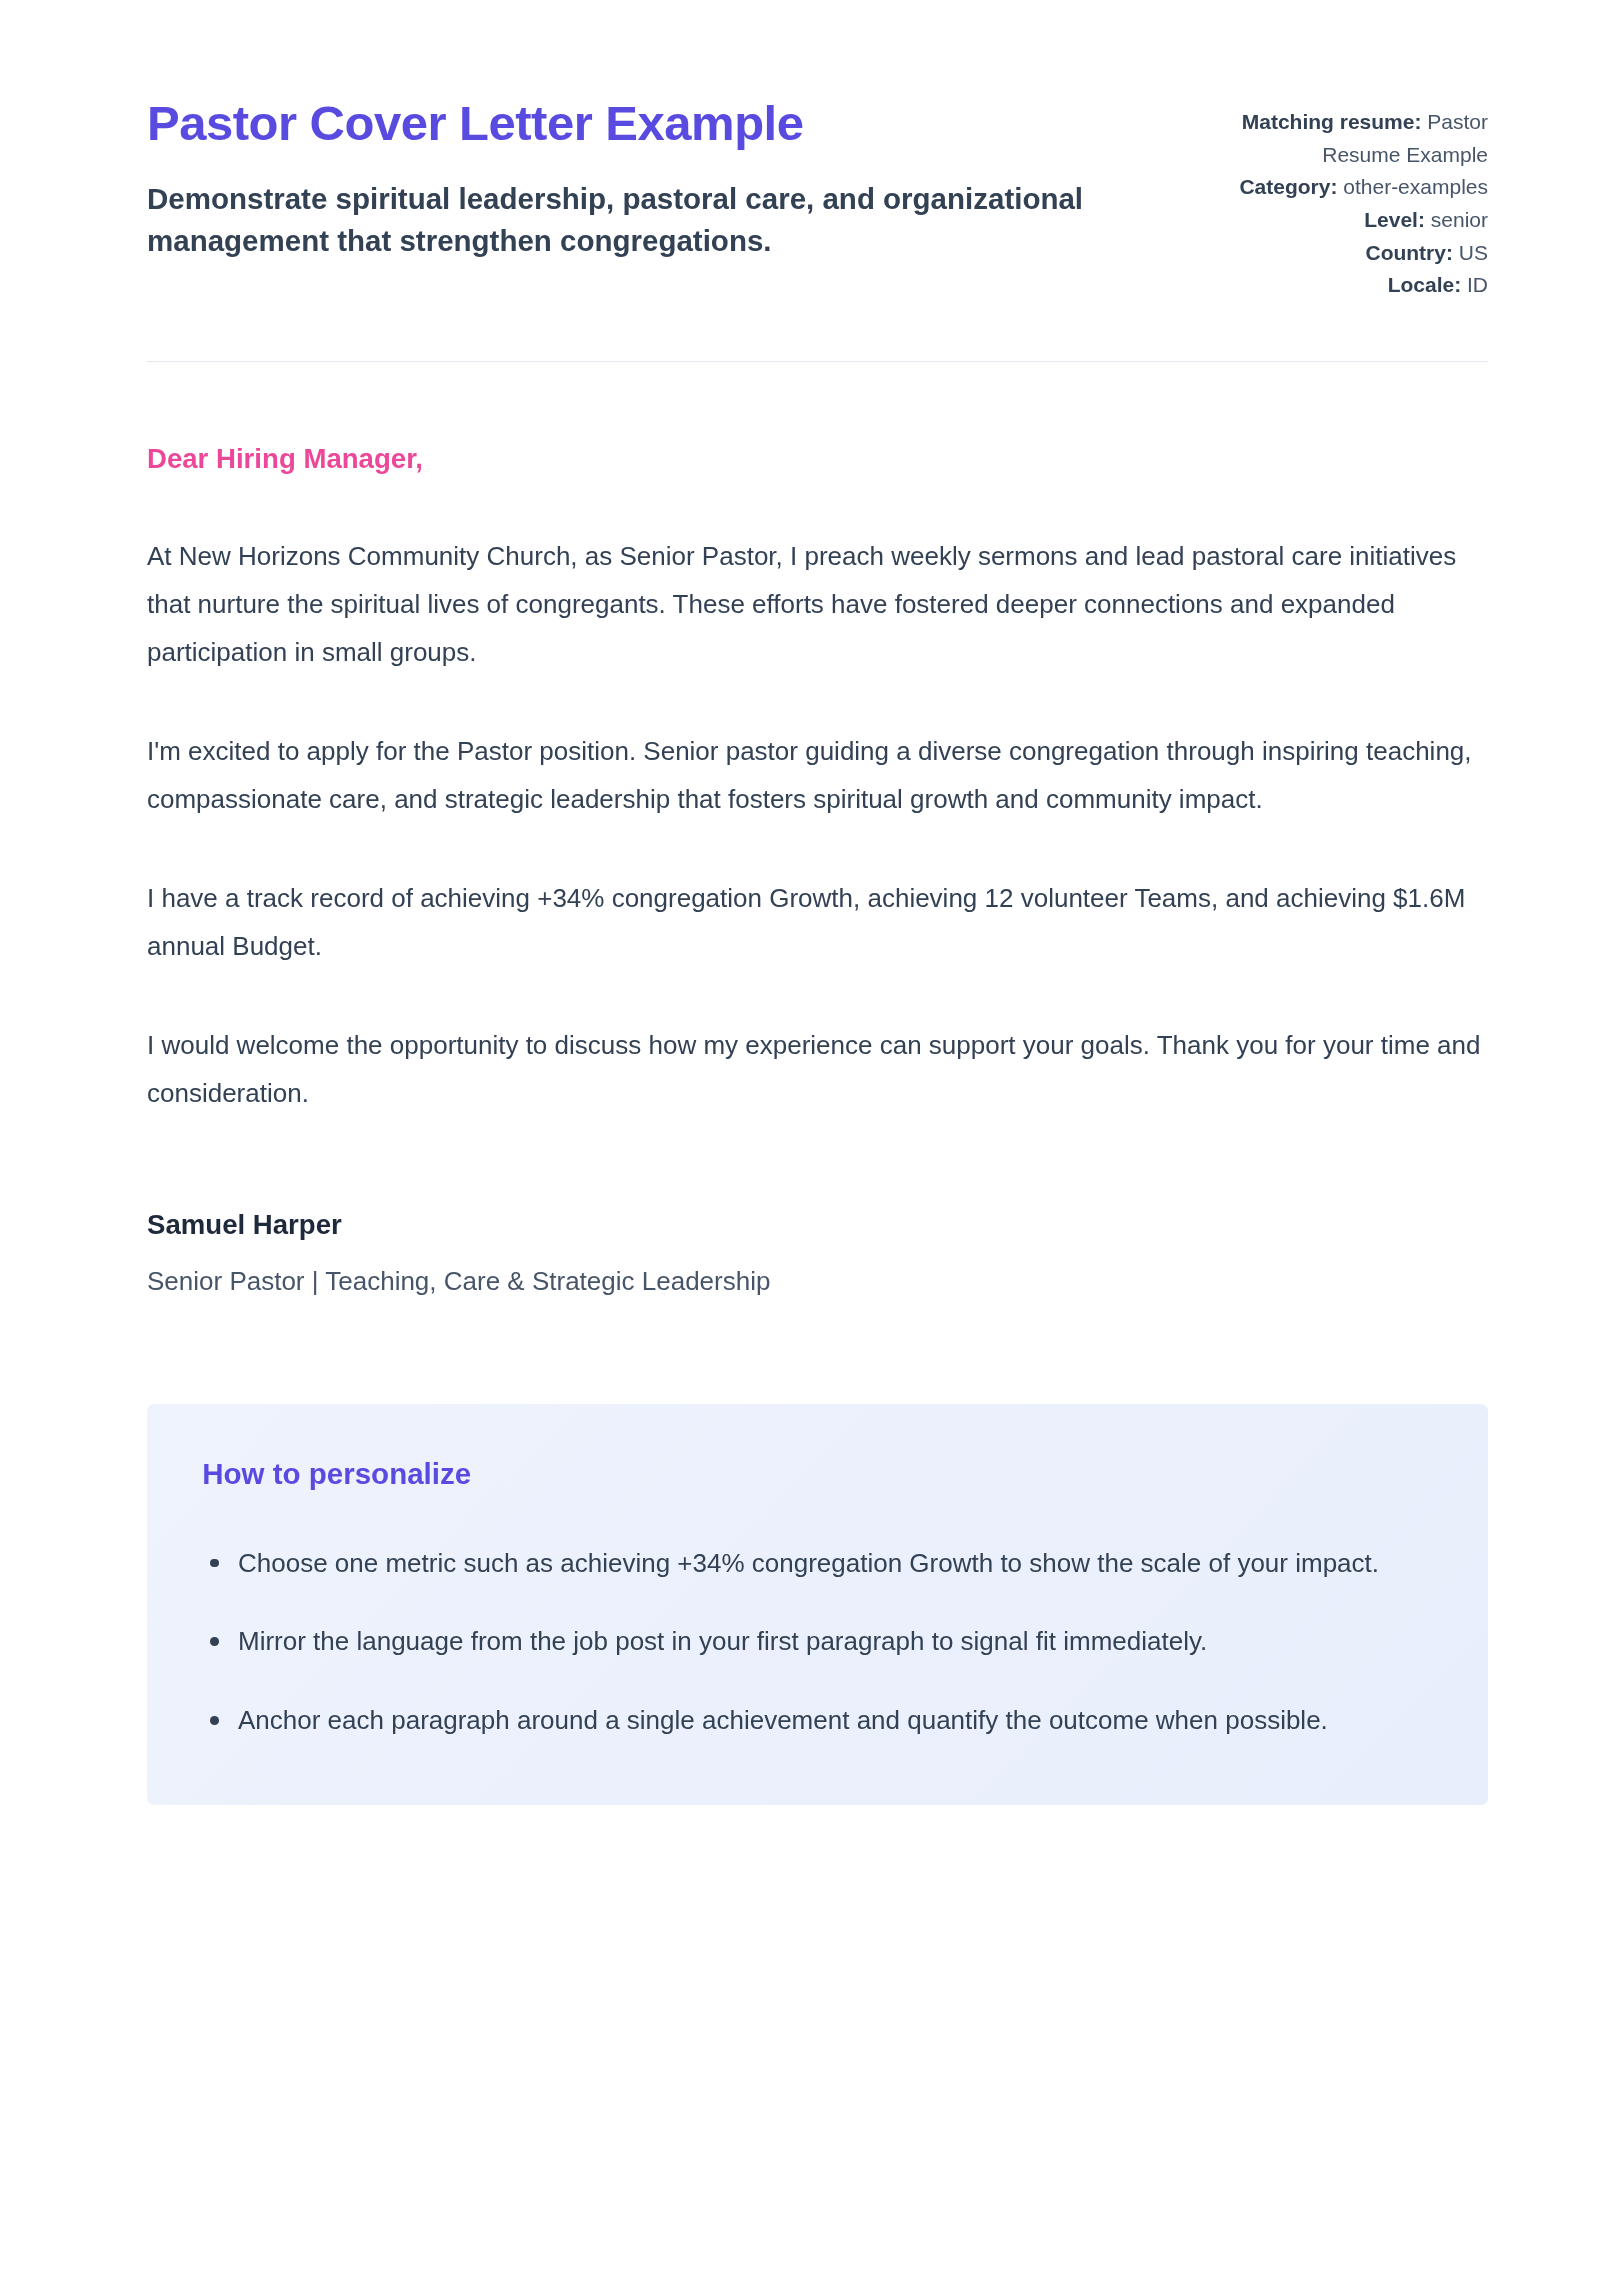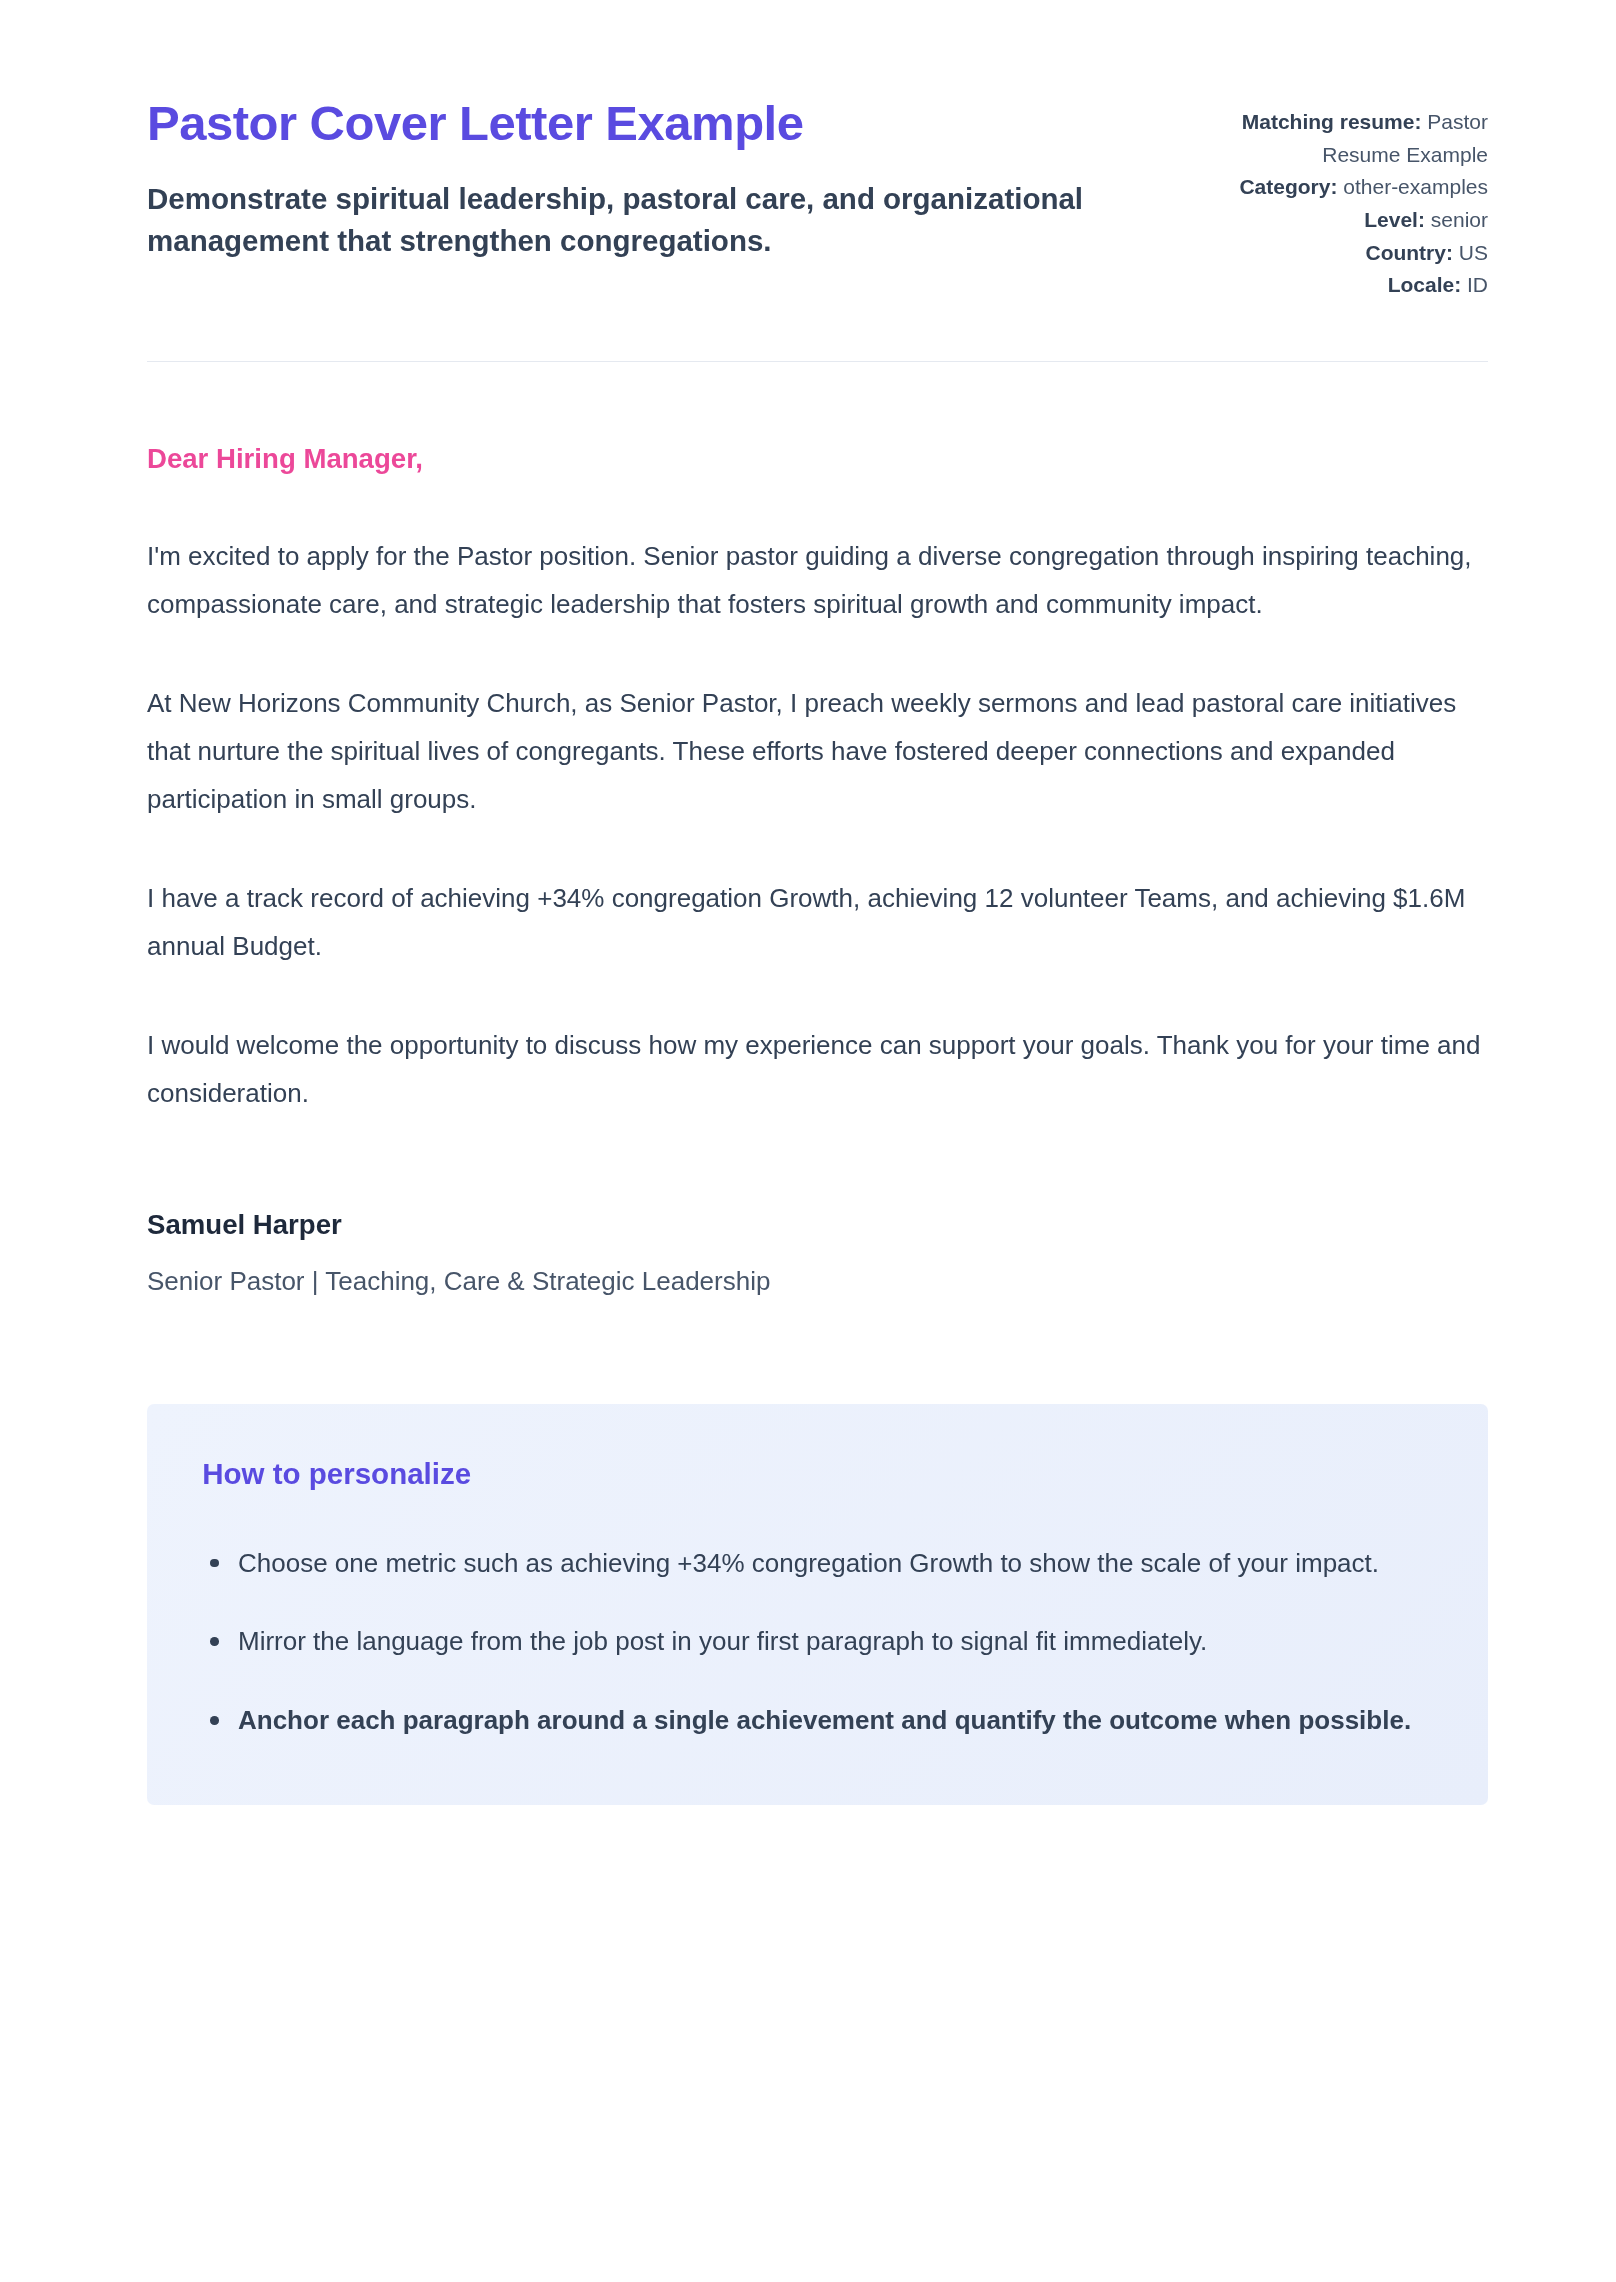--- a/index.html
+++ b/index.html
@@ -107,21 +107,21 @@
   }
   .personalize-list li {
     position: relative;
     font-size: 26px;
     color: #334155;
     line-height: 1.8;
     padding-left: 49px;
     margin-bottom: 32px;
     max-width: 1236px;
   }
-  .personalize-list li:last-child { margin-bottom: 0; font-weight: bold; }
+  .personalize-list li:last-child { margin-bottom: 0; }
   .personalize-list li::before {
     content: "";
     position: absolute;
     left: 21px;
     top: 19px;
     width: 8.6px;
     height: 8.6px;
     border-radius: 50%;
     background: #334155;
   }
@@ -157,22 +157,22 @@
         <span class="meta-label">Locale:</span>
         <span class="meta-value">ID</span>
       </div>
     </div>
   </div>
 
   <hr class="divider">
 
   <div class="letter">
     <div class="greeting">Dear Hiring Manager,</div>
+    <p class="body-para">At New Horizons Community Church, as Senior Pastor, I preach weekly sermons and lead pastoral care initiatives that nurture the spiritual lives of congregants. These efforts have fostered deeper connections and expanded participation in small groups.</p>
     <p class="body-para">I'm excited to apply for the Pastor position. Senior pastor guiding a diverse congregation through inspiring teaching, compassionate care, and strategic leadership that fosters spiritual growth and community impact.</p>
-    <p class="body-para">At New Horizons Community Church, as Senior Pastor, I preach weekly sermons and lead pastoral care initiatives that nurture the spiritual lives of congregants. These efforts have fostered deeper connections and expanded participation in small groups.</p>
     <p class="body-para">I have a track record of achieving +34% congregation Growth, achieving 12 volunteer Teams, and achieving $1.6M annual Budget.</p>
     <p class="body-para">I would welcome the opportunity to discuss how my experience can support your goals. Thank you for your time and consideration.</p>
 
     <div class="signature">
       <div class="signature-name">Samuel Harper</div>
       <div class="signature-role">Senior Pastor | Teaching, Care &amp; Strategic Leadership</div>
     </div>
   </div>
 
   <div class="personalize-box">

